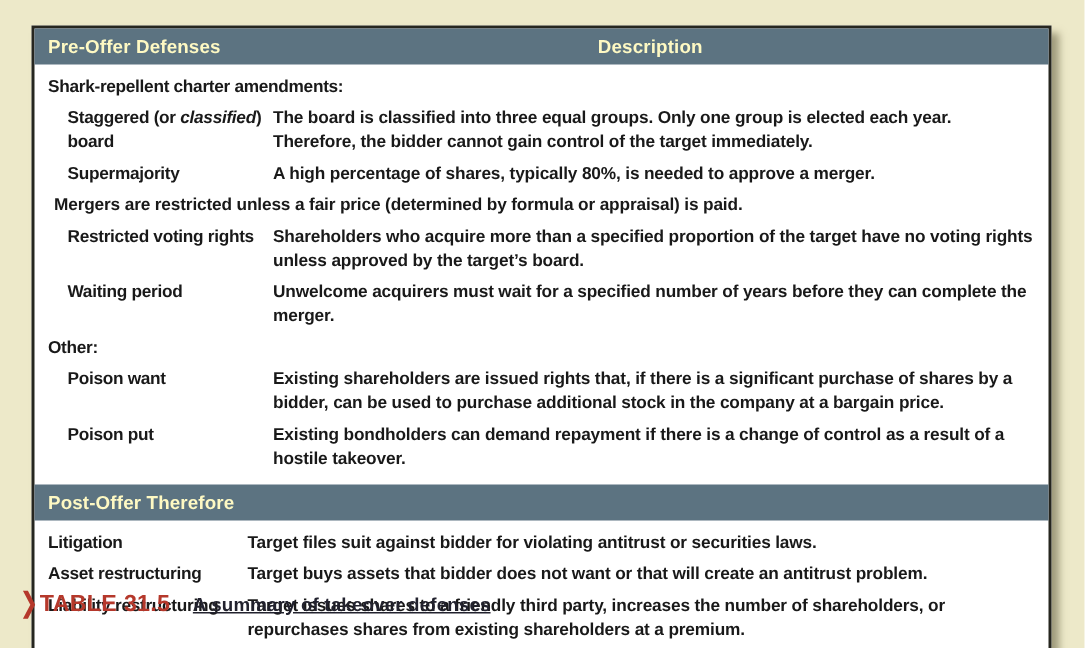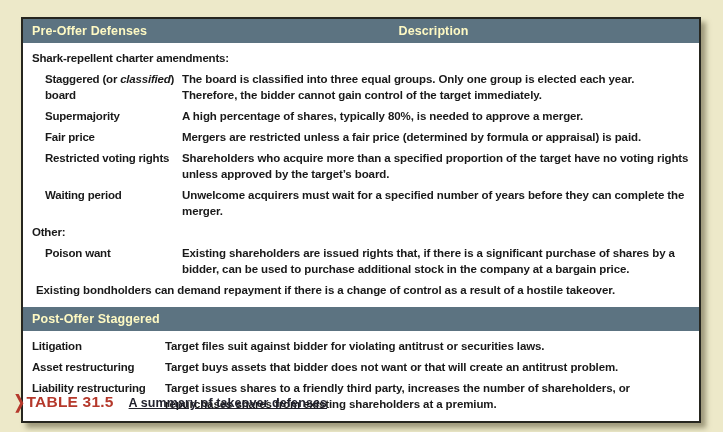--- a/index.html
+++ b/index.html
@@ -115,21 +115,20 @@
 board</span></div>
       <div class="desc">The board is classified into three equal groups. Only one group is elected each year. Therefore, the bidder cannot gain control of the target immediately.</div>
     </div>
 
     <div class="row indented">
       <div class="term">Supermajority</div>
       <div class="desc">A high percentage of shares, typically 80%, is needed to approve a merger.</div>
     </div>
 
     <div class="row indented">
-      <div class="term">Fair price</div>
       <div class="desc">Mergers are restricted unless a fair price (determined by formula or appraisal) is paid.</div>
     </div>
 
     <div class="row indented">
       <div class="term">Restricted voting rights</div>
       <div class="desc">Shareholders who acquire more than a specified proportion of the target have no voting rights unless approved by the target’s board.</div>
     </div>
 
     <div class="row indented">
       <div class="term">Waiting period</div>
@@ -139,27 +138,28 @@
     <div class="row group">
       <div class="term">Other:</div>
     </div>
 
     <div class="row indented">
       <div class="term">Poison want</div>
       <div class="desc">Existing shareholders are issued rights that, if there is a significant purchase of shares by a bidder, can be used to purchase additional stock in the company at a bargain price.</div>
     </div>
 
     <div class="row indented">
+      <div class="term">Poison put</div>
       <div class="desc">Existing bondholders can demand repayment if there is a change of control as a result of a hostile takeover.</div>
     </div>
 
   </div>
 
   <div class="band">
-    <div class="band-title">Post-Offer Staggered</div>
+    <div class="band-title">Post-Offer Therefore</div>
   </div>
 
   <div class="section-body">
 
     <div class="row flush">
       <div class="term">Litigation</div>
       <div class="desc">Target files suit against bidder for violating antitrust or securities laws.</div>
     </div>
 
     <div class="row flush">

